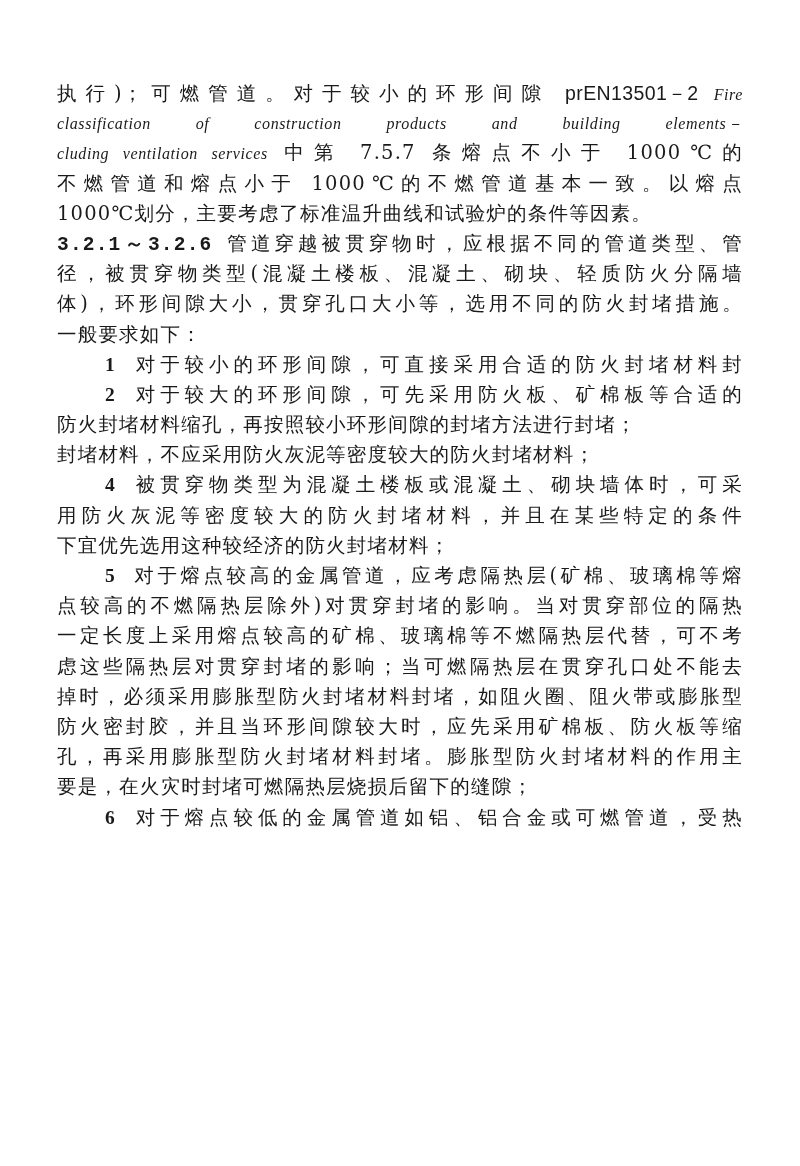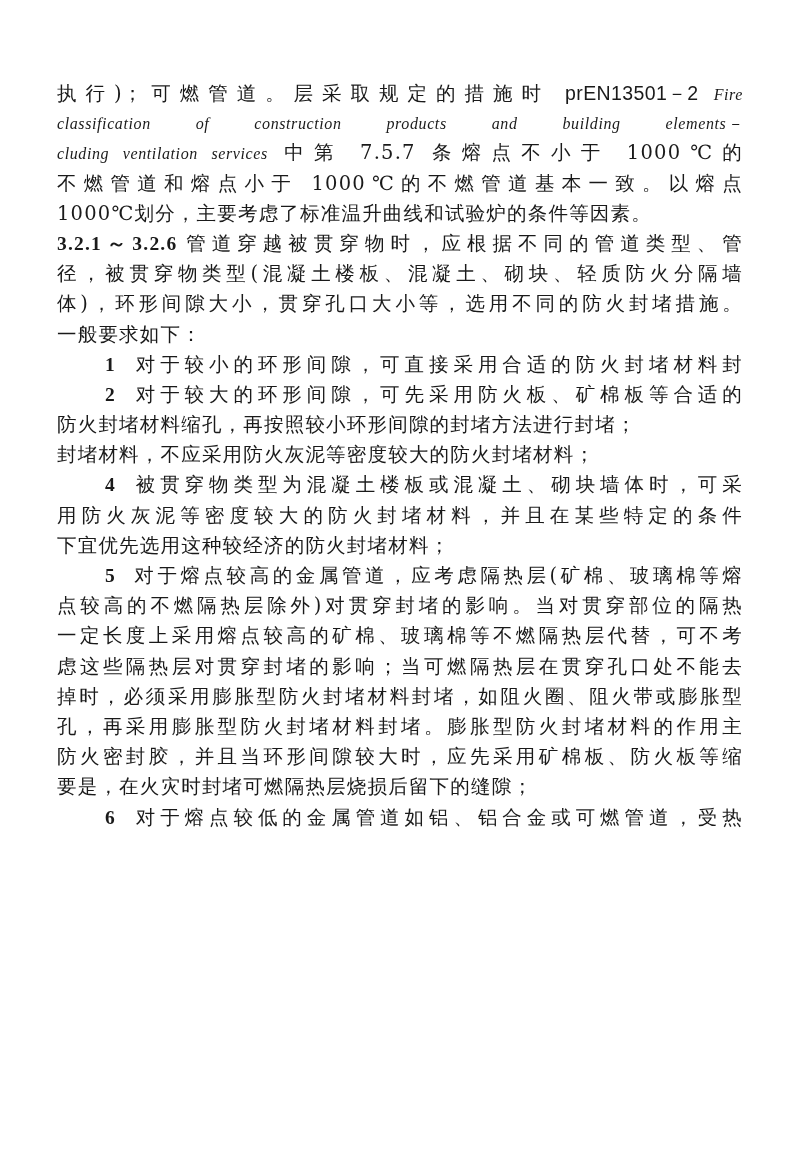--- a/index.html
+++ b/index.html
@@ -11,31 +11,31 @@
   }
   .page { position: absolute; left: 57px; top: 78px; width: 686px; }
   .line {
     height: 30.2px; line-height: 30.2px; font-size: 19.5px;
     white-space: nowrap; letter-spacing: 1.2px; overflow: visible;
     text-align: justify; text-align-last: justify;
   }
   .line.last { text-align-last: left; }
   .indent { padding-left: 48px; }
   .it { font-style: italic; font-family: "Liberation Serif", serif; letter-spacing: 0.6px; font-size: 16px; }
-  .secnum { font-weight: bold; font-family: Liberation Serif, serif; margin-right: 4px; }
+  .secnum { font-weight: bold; font-family: Liberation Mono, monospace; margin-right: 12px; }
   .itemnum { font-weight: bold; font-family: "Liberation Serif", serif; margin-right: 16px; }
   .lat { font-family: Liberation Sans, sans-serif; letter-spacing: 0.4px; }
 </style>
 </head>
 <body>
 
 <div class="page">
 
   <div class="line">
-    <span>执行)；可燃管道。层采取规定的措施时 </span><span class="lat">prEN13501－2</span><span>  </span><span class="it">Fire</span>
+    <span>执行)；可燃管道。对于较小的环形间隙 </span><span class="lat">prEN13501－2</span><span>  </span><span class="it">Fire</span>
   </div>
   <div class="line"><span class="it">classification of construction products and building elements－</span></div>
   <div class="line"><span class="it">cluding ventilation services</span><span> 中第 7.5.7 条熔点不小于 1000℃的</span></div>
   <div class="line"><span>不燃管道和熔点小于 1000℃的不燃管道基本一致。以熔点</span></div>
   <div class="line last"><span>1000℃划分，主要考虑了标准温升曲线和试验炉的条件等因素。</span></div>
 
   <div class="line"><span class="secnum">3.2.1～3.2.6</span><span>管道穿越被贯穿物时，应根据不同的管道类型、管</span></div>
   <div class="line"><span>径，被贯穿物类型(混凝土楼板、混凝土、砌块、轻质防火分隔墙</span></div>
   <div class="line"><span>体)，环形间隙大小，贯穿孔口大小等，选用不同的防火封堵措施。</span></div>
   <div class="line last"><span>一般要求如下：</span></div>
@@ -49,18 +49,18 @@
 
   <div class="line indent"><span class="itemnum">4</span><span>被贯穿物类型为混凝土楼板或混凝土、砌块墙体时，可采</span></div>
   <div class="line"><span>用防火灰泥等密度较大的防火封堵材料，并且在某些特定的条件</span></div>
   <div class="line last"><span>下宜优先选用这种较经济的防火封堵材料；</span></div>
 
   <div class="line indent"><span class="itemnum">5</span><span>对于熔点较高的金属管道，应考虑隔热层(矿棉、玻璃棉等熔</span></div>
   <div class="line"><span>点较高的不燃隔热层除外)对贯穿封堵的影响。当对贯穿部位的隔热</span></div>
   <div class="line"><span>一定长度上采用熔点较高的矿棉、玻璃棉等不燃隔热层代替，可不考</span></div>
   <div class="line"><span>虑这些隔热层对贯穿封堵的影响；当可燃隔热层在贯穿孔口处不能去</span></div>
   <div class="line"><span>掉时，必须采用膨胀型防火封堵材料封堵，如阻火圈、阻火带或膨胀型</span></div>
+  <div class="line"><span>防火密封胶，并且当环形间隙较大时，应先采用矿棉板、防火板等缩</span></div>
   <div class="line"><span>孔，再采用膨胀型防火封堵材料封堵。膨胀型防火封堵材料的作用主</span></div>
-  <div class="line"><span>防火密封胶，并且当环形间隙较大时，应先采用矿棉板、防火板等缩</span></div>
   <div class="line last"><span>要是，在火灾时封堵可燃隔热层烧损后留下的缝隙；</span></div>
 
   <div class="line indent"><span class="itemnum">6</span><span>对于熔点较低的金属管道如铝、铝合金或可燃管道，受热</span></div>
 </div>
 
 </body></html>

